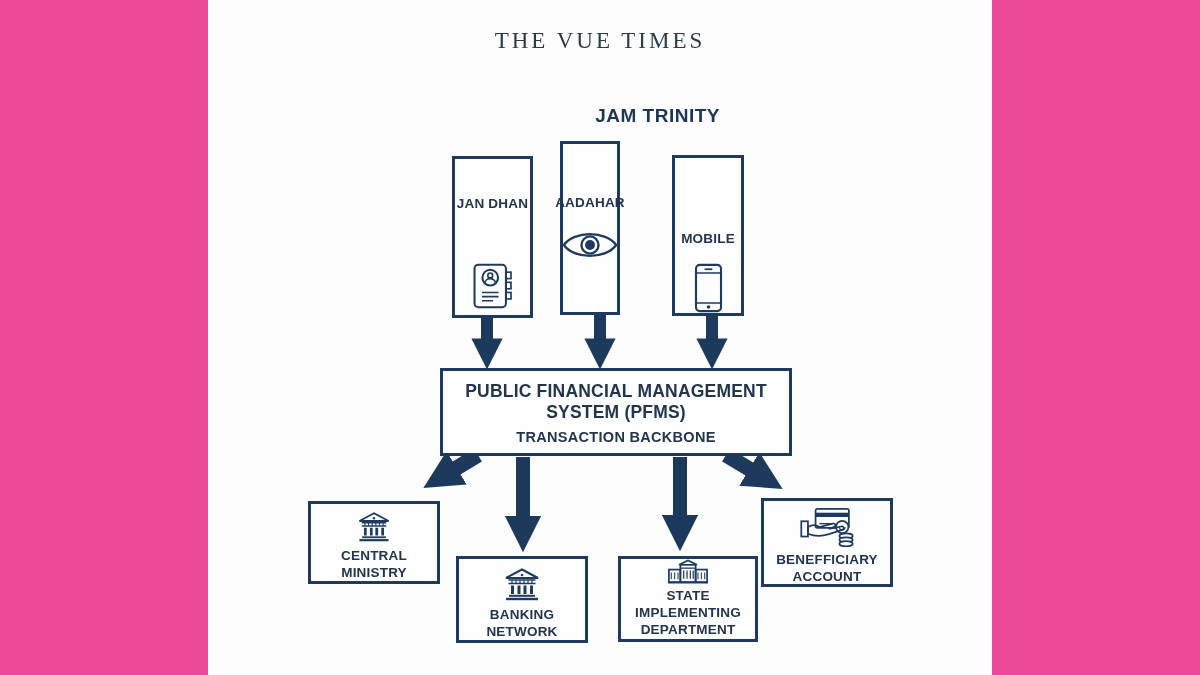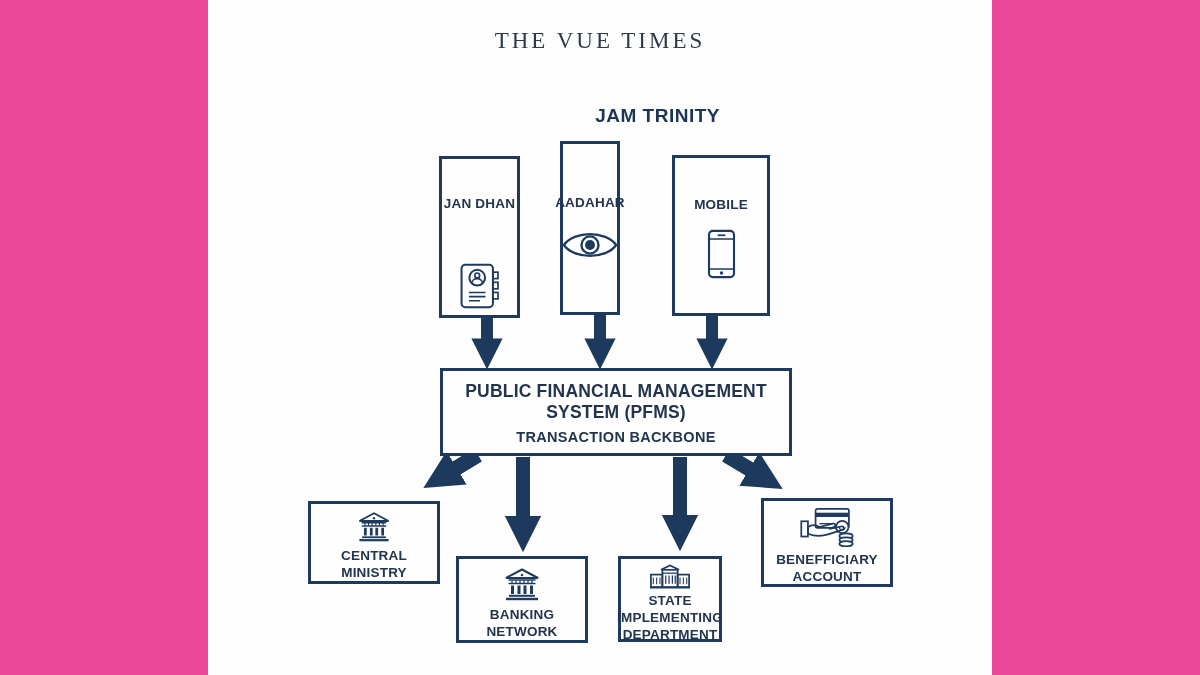--- a/index.html
+++ b/index.html
@@ -22,33 +22,33 @@
     font-size:19px; font-weight:700; letter-spacing:0.5px; color:#1d3557;
   }
   .box {
     position:absolute; background:#fefefe; border:3px solid #1e3a5e;
     display:flex; flex-direction:column; align-items:center;
   }
   .box .label {
     font-size:13.5px; font-weight:700; letter-spacing:0.2px; color:#23344e;
     text-align:center; line-height:1.27;
   }
-  .top-box-jan-dhan { left:439px; top:156px; width:81px; height:162px; padding-top:36px;gap:34px; }
+  .top-box-jan-dhan { left:452px; top:156px; width:81px; height:162px; padding-top:36px;gap:34px; }
   .top-box-aadahar  { left:560px; top:141px; width:60px; height:174px; padding-top:50px; }
-  .top-box-mobile   { left:672px; top:155px; width:98px; height:161px; padding-top:38px; }
+  .top-box-mobile   { left:672px; top:155px; width:72px; height:161px; padding-top:38px;justify-content:flex-end; }
   .top-box-jan-dhan .icon-wrap, .top-box-aadahar .icon-wrap, .top-box-mobile .icon-wrap { margin-top:16px; }
   .pfms-box {
     left:440px; top:368px; width:352px; height:88px; border-width:3px;
     justify-content:center; padding-top:2px;
   }
   .pfms-line { font-size:17.5px; font-weight:700; line-height:21px; text-align:center; color:#23344e; letter-spacing:0.2px; }
   .pfms-sub  { font-size:14.5px; font-weight:700; margin-top:6px; text-align:center; color:#23344e; letter-spacing:0.3px; }
   .bot-box-central     { left:308px; top:501px; width:132px; height:83px; padding-top:7px;  }
   .bot-box-banking     { left:456px; top:556px; width:132px; height:87px; padding-top:8px;  }
-  .bot-box-state       { left:618px; top:556px; width:104px; height:86px; padding-top:5px;  }
+  .bot-box-state       { left:618px; top:556px; width:140px; height:86px;  }
   .bot-box-beneficiary { left:761px; top:498px; width:132px; height:89px; padding-top:6px;  }
   .bot-box-central .label, .bot-box-banking .label { margin-top:5px; }
   .bot-box-state .label { margin-top:3px; }
   .bot-box-beneficiary .label { margin-top:4px; }
   .icon-wrap { display:flex; align-items:center; justify-content:center; }
   .arrows { position:absolute; left:0; top:0; width:1200px; height:675px; pointer-events:none; }
 </style>
 </head>
 <body>
 

